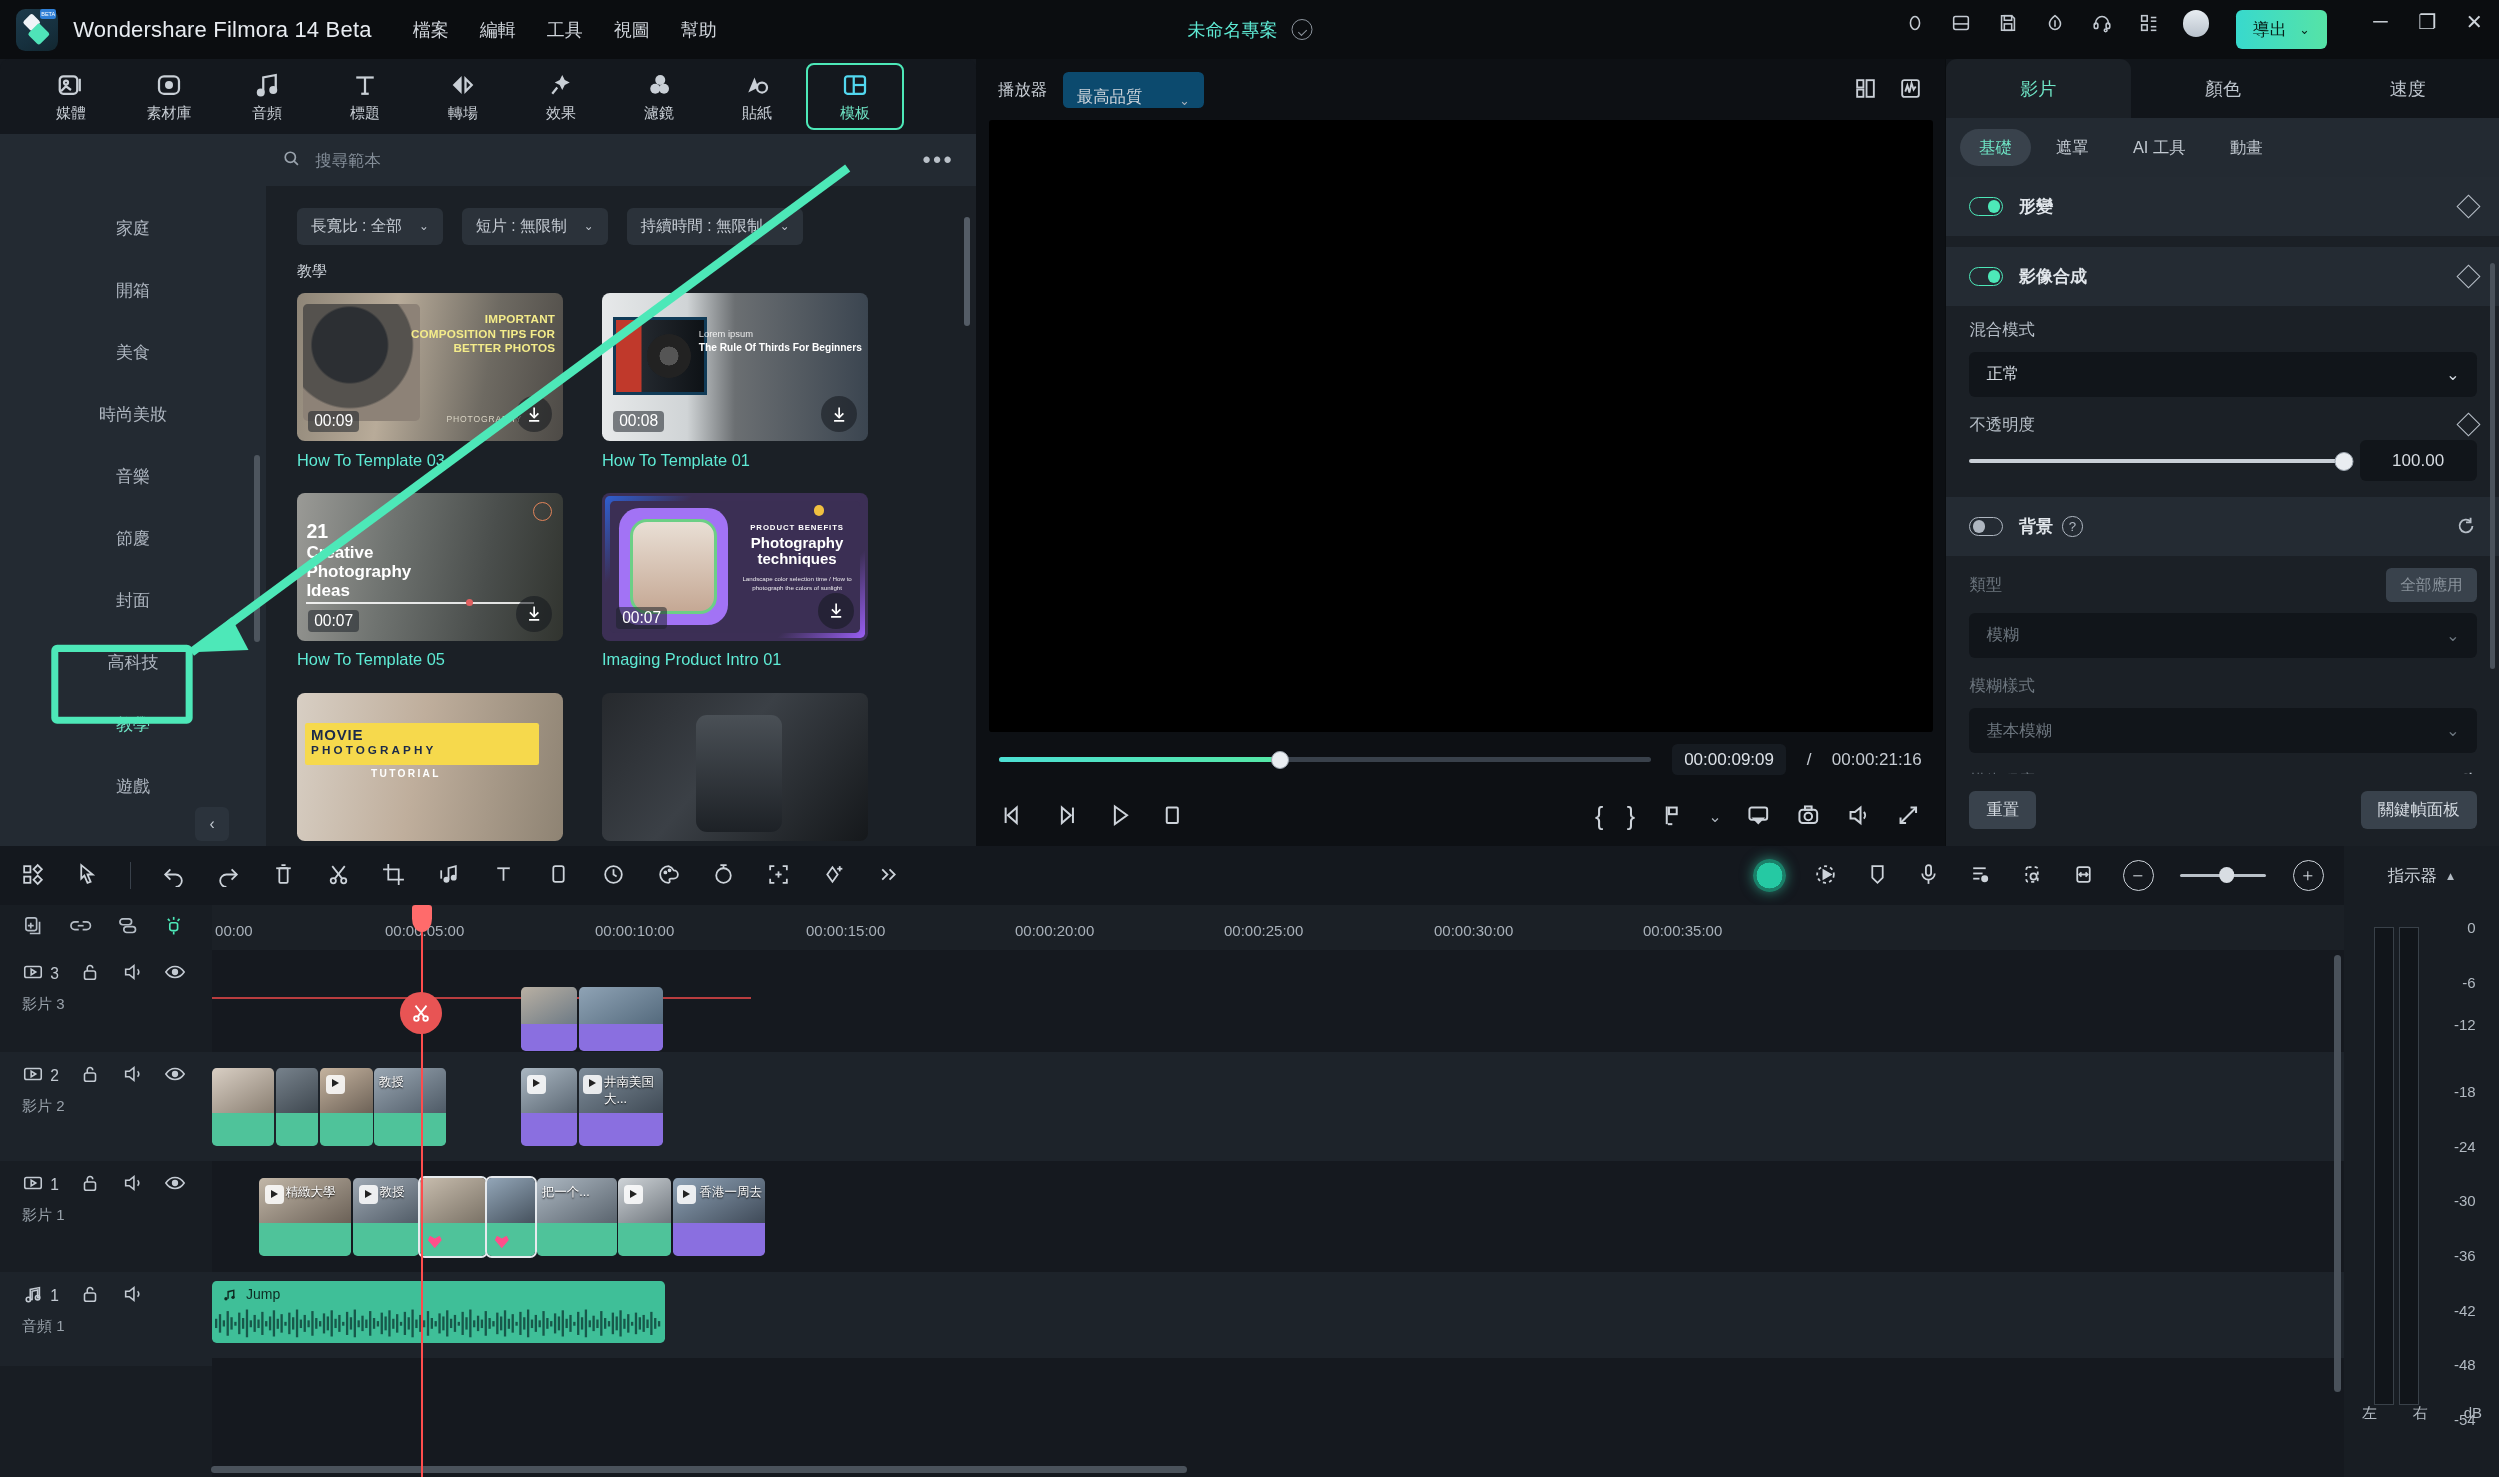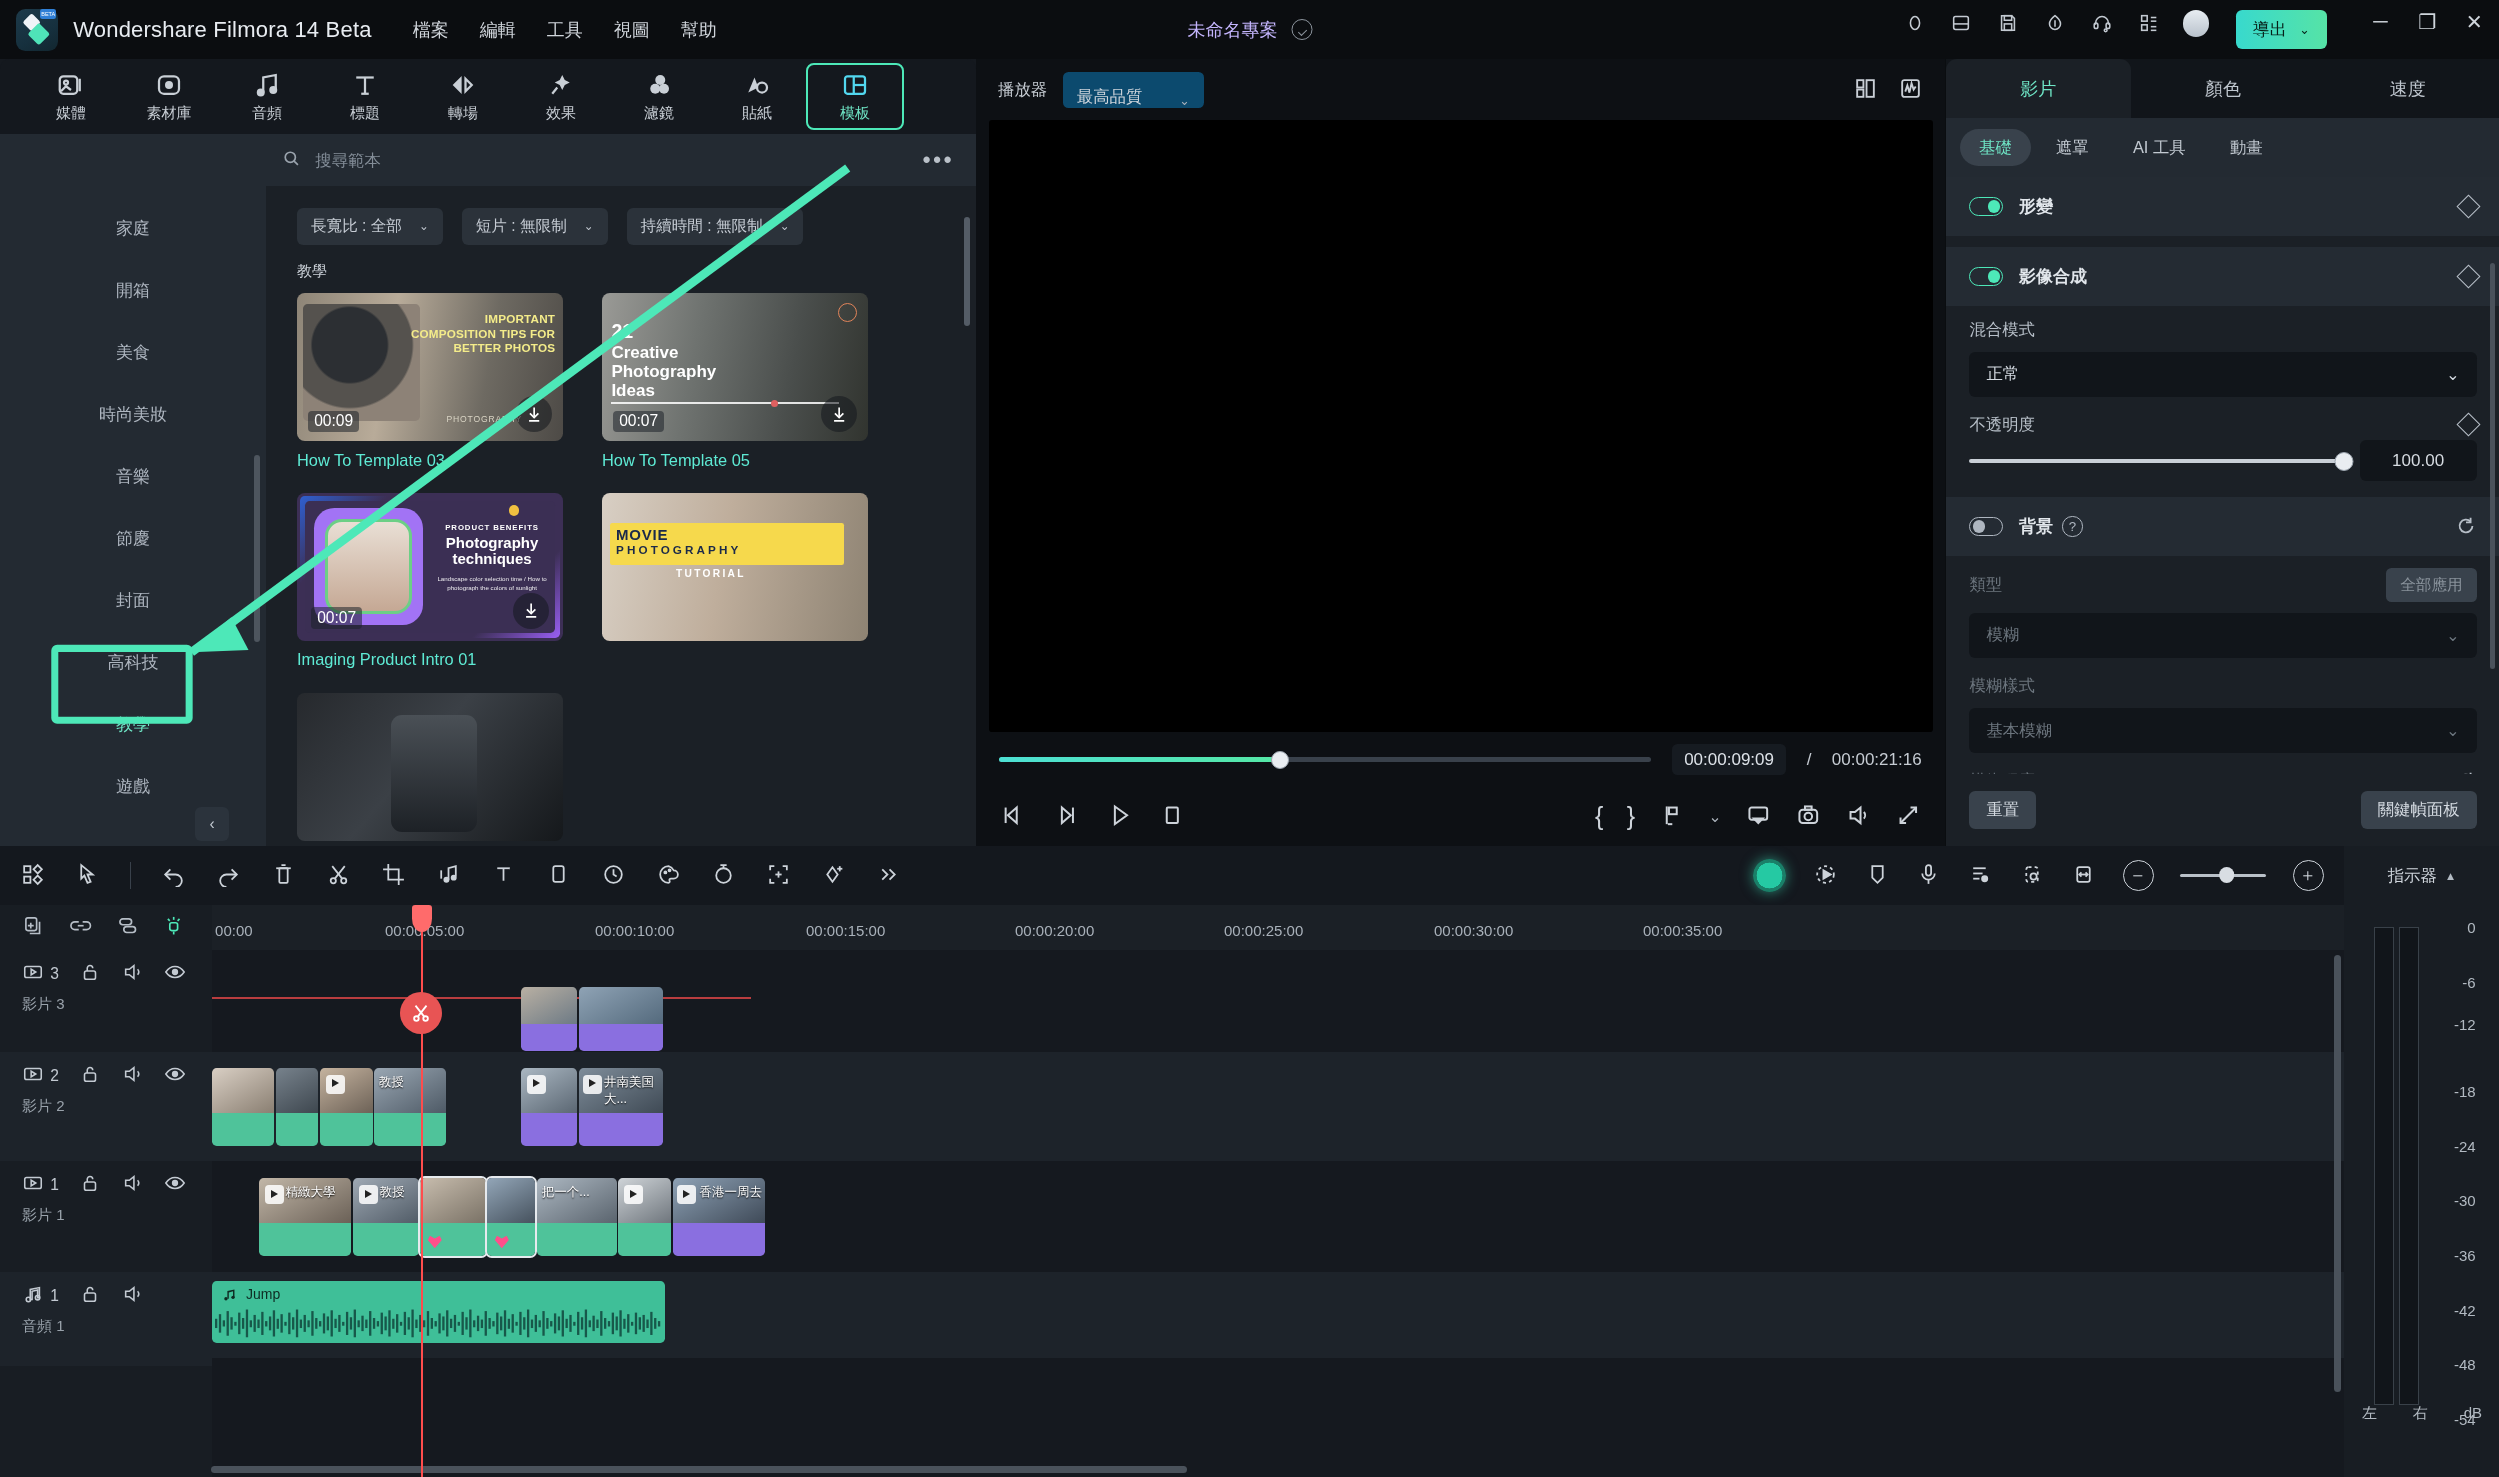--- a/index.html
+++ b/index.html
@@ -22,21 +22,21 @@
     background: linear-gradient(150deg,#1d3a4a 0%,#16303e 60%,#12262f 100%);
     position: relative; margin-right: 15.6px; flex: 0 0 42px;
   }
   .logo .d1 { position:absolute; left:9.4px; top:7px; width:13.3px; height:13.3px; background:#f0f4f8; transform:rotate(45deg); border-radius:2.3px;}
   .logo .d2 { position:absolute; left:15px; top:17px; width:15.6px; height:15.6px; background:#4fe3b8; transform:rotate(45deg); border-radius:2.3px;}
   .logo .beta { position:absolute; right:1.6px; top:0.8px; width:15.6px; height:10.2px; background:#2f7fd6; border-radius:2.3px; font-size:5.5px; color:#fff; text-align:center; line-height:10.2px;}
   .apptitle { font-size: 22px; color: #e8ecf1; letter-spacing:0.2px; margin-right: 41px; white-space: nowrap;}
   .menubar { display: flex; gap: 31px; }
   .menubar .mi { font-size: 18px; color: #d0d5db; cursor: default; }
   .projtitle { position:absolute; left:50%; transform:translateX(-50%); display:flex; align-items:center; gap:14px;}
-  .projtitle .pname { font-size:18px; color:#c4b5fd;}
+  .projtitle .pname { font-size:18px; color:#5eead4;}
   .ring-check { width:21px;height:21px;border:1.2px solid #8b939c;border-radius:50%;position:relative;}
   .ring-check:after{content:"";position:absolute;left:5.5px;top:8.6px;width:7px;height:3.9px;border-left:1.2px solid #8b939c;border-bottom:1.2px solid #8b939c;transform:rotate(-45deg);}
   .tb-right { margin-left:auto; display:flex; align-items:flex-start; gap:20.3px; }
   .ticon { width:26.6px;height:26.6px;display:flex;align-items:center;justify-content:center;color:#c3c9d1;}
   .ticon svg { width:22px;height:22px;stroke:#c3c9d1;fill:none;stroke-width:1.7;}
   .avatar { width:26.6px;height:26.6px;border-radius:50%;background:linear-gradient(180deg,#e8edf2,#b9c2cc);}
   .export-btn {
     display:flex;align-items:center;gap:12.5px;height:39px;padding:0 17px;border-radius:6.2px;
     background:linear-gradient(90deg,#38d9cd 0%,#56e3a6 100%);color:#072018;font-size:17px;margin-left:6.2px;cursor:pointer;
   }
@@ -465,20 +465,39 @@
                     <svg viewBox="0 0 24 24">
                       <line x1="12" y1="4" x2="12" y2="15"></line>
                       <path d="M7 11l5 5 5-5"></path>
                       <line x1="6" y1="20" x2="18" y2="20"></line>
                     </svg>
                   </div>
               </div>
               <div class="cardname">How To Template 03</div>
             </div>
 
+            <div class="card">
+              <div class="thumb t2">
+                <div class="inset"></div>
+                  <div class="lens"></div>
+                <div class="txt">
+                  <div class="lorem">Lorem ipsum</div>
+                  <div>The Rule Of Thirds For Beginners</div>
+                </div>
+                <div class="dur">00:08</div>
+                <div class="dl">
+                    <svg viewBox="0 0 24 24">
+                      <line x1="12" y1="4" x2="12" y2="15"></line>
+                      <path d="M7 11l5 5 5-5"></path>
+                      <line x1="6" y1="20" x2="18" y2="20"></line>
+                    </svg>
+                  </div>
+              </div>
+              <div class="cardname">How To Template 01</div>
+            </div>
 
             <div class="card">
               <div class="thumb t3">
                 <div class="badge"></div>
                 <div class="txt">
                   <div class="n21">21</div>
                     <div class="l">Creative</div>
                     <div class="l">Photography</div>
                     <div class="l">Ideas</div>
                 </div>

